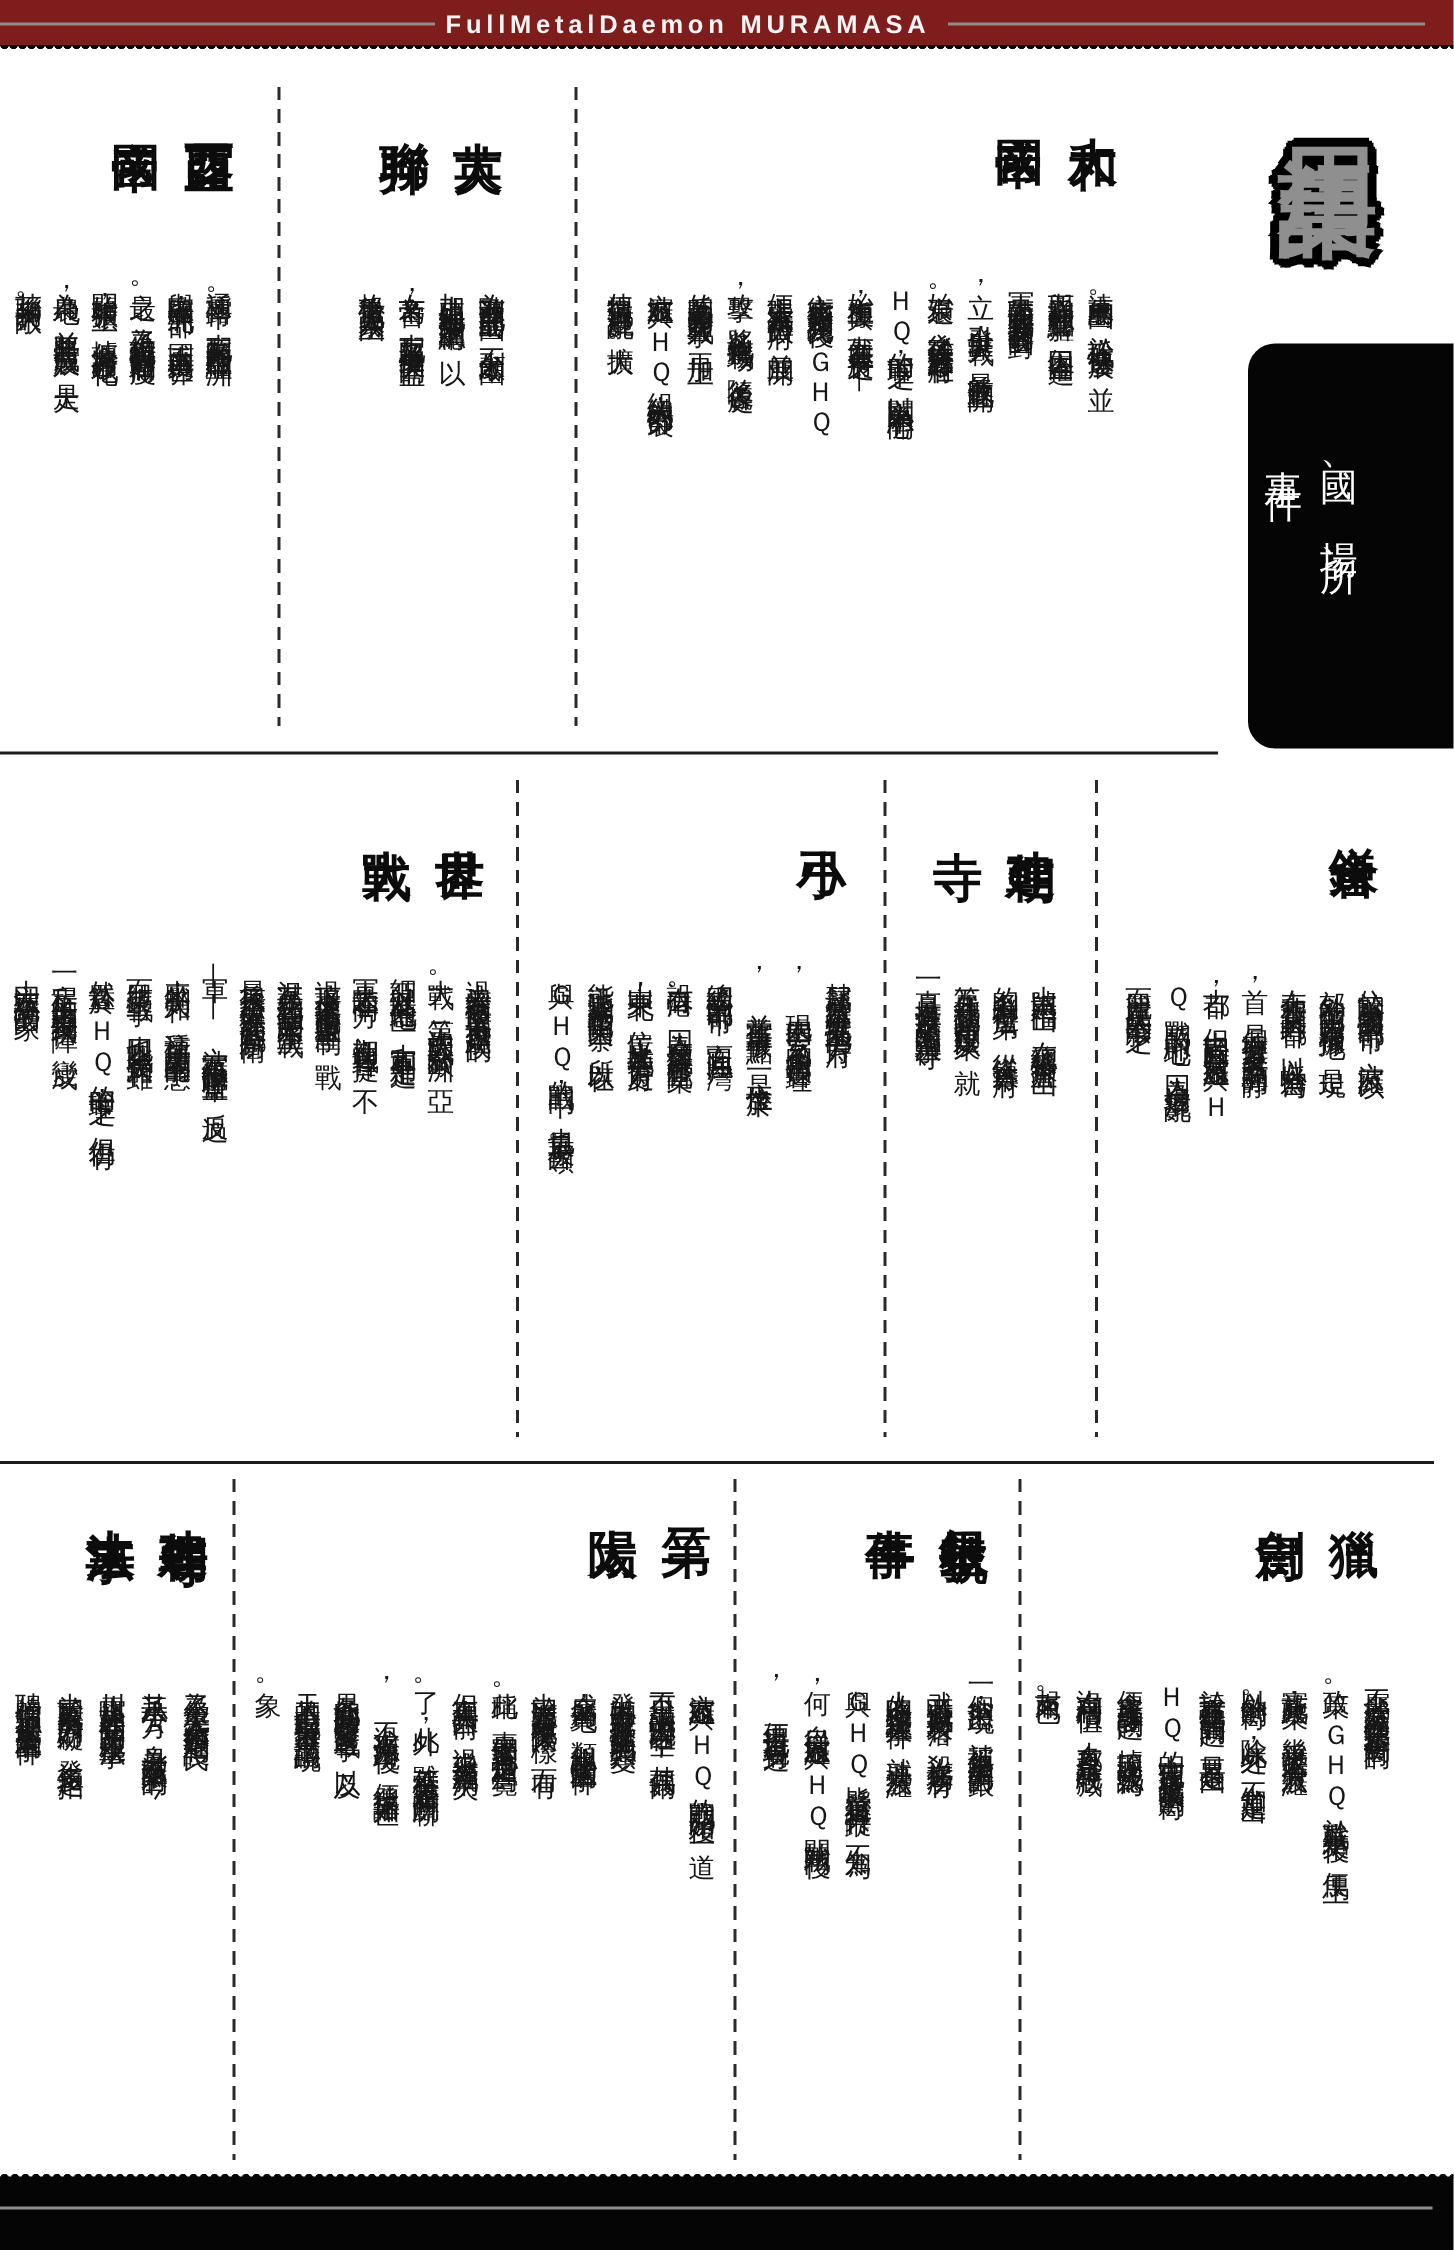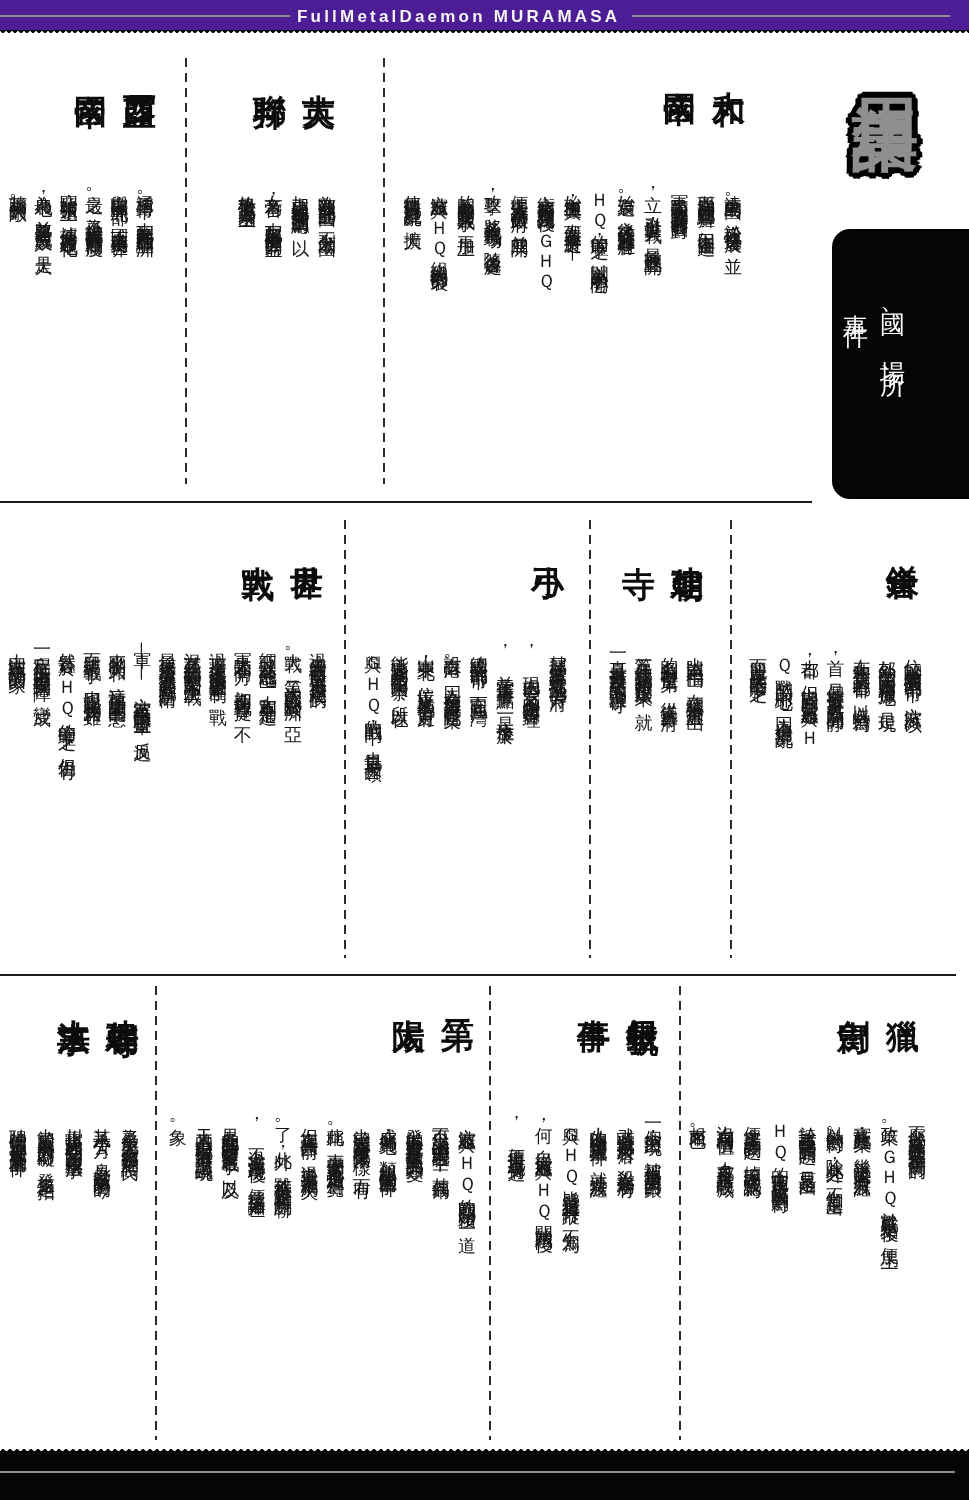--- a/index.html
+++ b/index.html
@@ -3,21 +3,21 @@
   <meta charset="utf-8">
   <style>
     html, body { margin: 0; padding: 0; background: #ffffff; }
     body {
       width: 969px; height: 1500px; position: relative; overflow: hidden;
       font-family: "DejaVu Serif", serif; color: #161616;
     }
 
     
     .top-band {
-      position: absolute; left: 0; top: 0; width: 969px; height: 31px; background: #4c1d95;
+      position: absolute; left: 0; top: 0; width: 969px; height: 31px; background: #7f1d1d;
     }
     .top-band::after {
       content: ""; position: absolute; left: 0; right: 0; bottom: -3px; height: 4px;
       background: radial-gradient(circle at 3px 0, #050505 2.6px, transparent 3px) 0 0 / 6px 4px repeat-x;
     }
     .bottom-band {
       position: absolute; left: 0; top: 1451px; width: 969px; height: 49px; background: #050505;
     }
     .bottom-band::before {
       content: ""; position: absolute; left: 0; right: 0; top: -3px; height: 4px;

